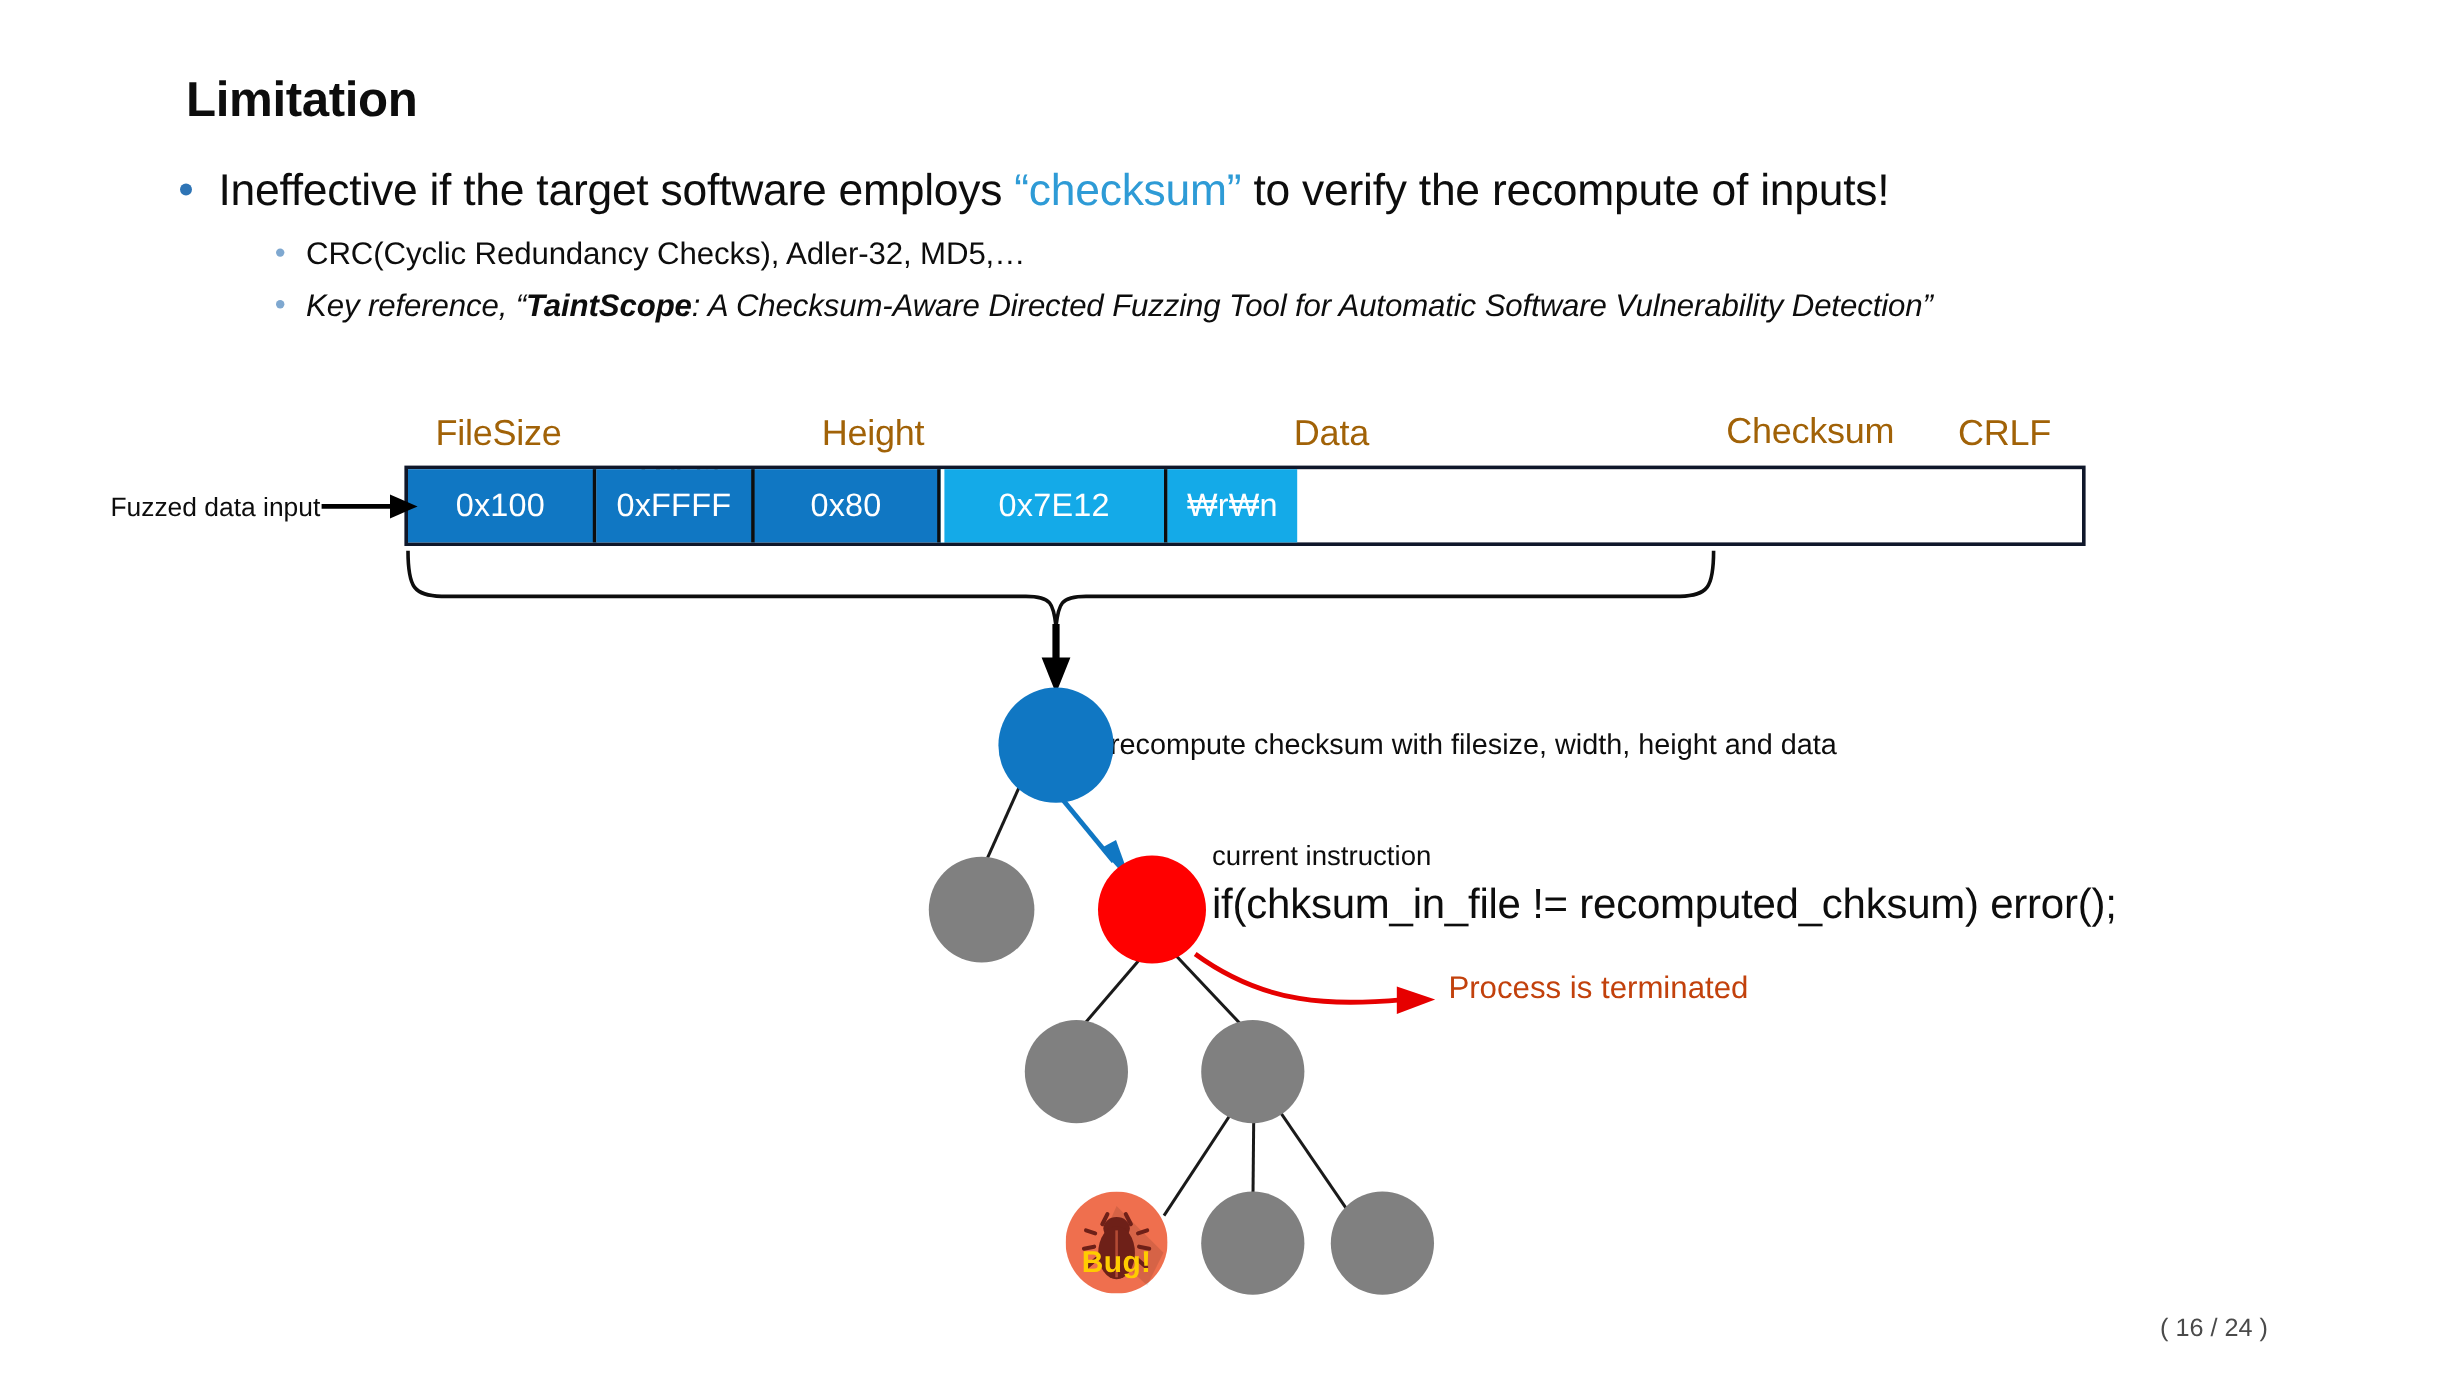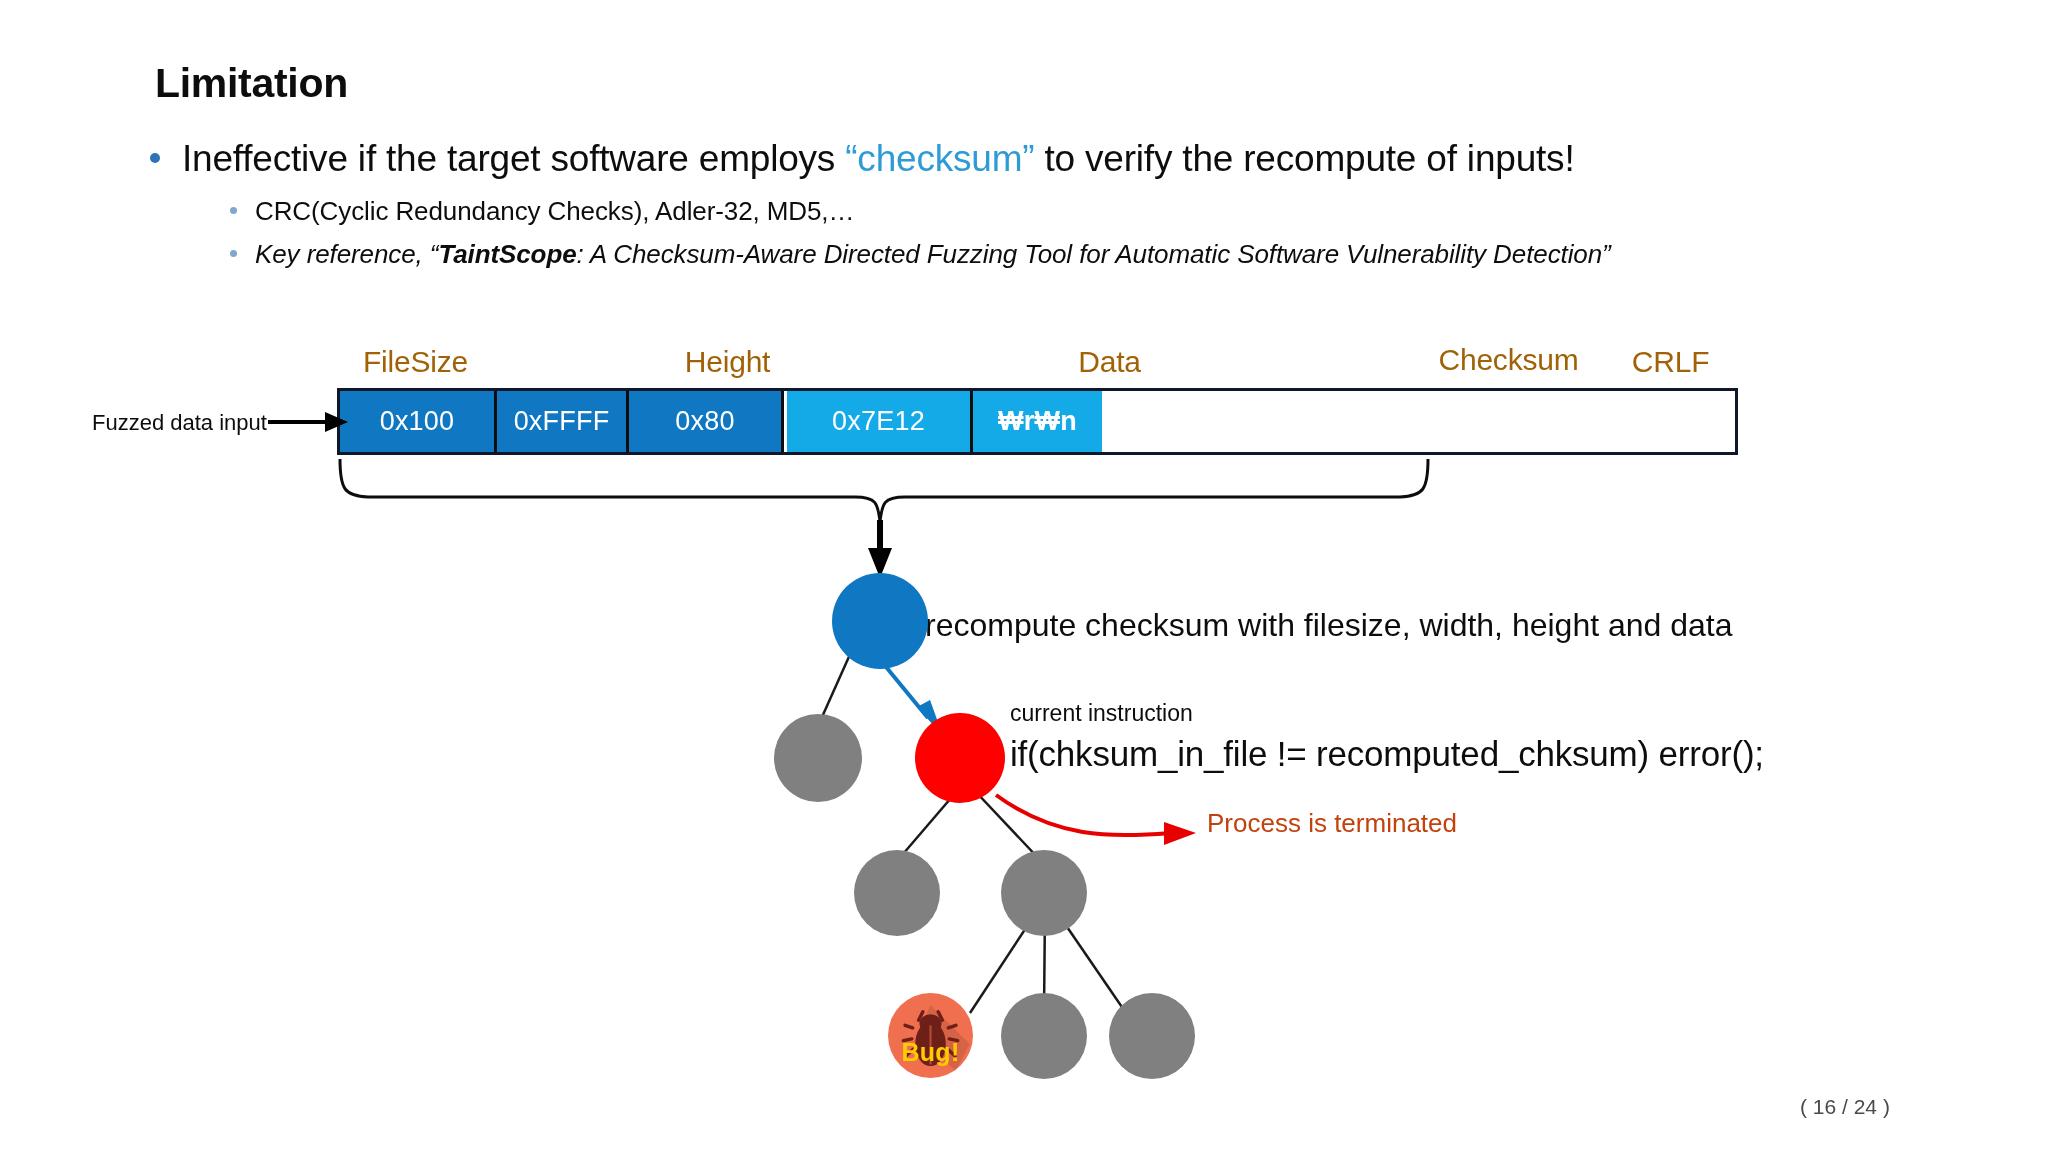--- a/index.html
+++ b/index.html
@@ -116,21 +116,21 @@
     font-size: 22px;
     color: #0d0d0d;
     white-space: nowrap;
   }
 
   
   #recompute-label {
     position: absolute;
     left: 925px;
     top: 607px;
-    font-size: 32px;
+    font-size: 24px;
     color: #0d0d0d;
     white-space: nowrap;
   }
   #current-instr-label {
     position: absolute;
     left: 1010px;
     top: 700px;
     font-size: 23px;
     color: #0d0d0d;
     white-space: nowrap;
@@ -216,21 +216,21 @@
   <div class="hdr" style="left:650px; top:345px; width:155px;">Height</div>
   <div class="hdr" style="left:805px; top:345px; width:609px;">Data</div>
   <div class="hdr" style="left:1414px; top:343px; width:189px;">Checksum</div>
   <div class="hdr" style="left:1603px; top:345px; width:135px;">CRLF</div>
 
   <div id="packet">
     <div class="seg dark" style="width:157px;">0x100</div>
     <div class="seg dark" style="width:132px;">0xFFFF</div>
     <div class="seg dark" style="width:155px;">0x80</div>
     <div class="seg light firstlight" style="width:189px;">0x7E12</div>
-    <div class="seg light" style="width:129px;font-weight:bold;">₩r₩n</div>
+    <div class="seg light" style="width:108px;">₩r₩n</div>
   </div>
 
   <div id="fuzz-label">Fuzzed data input</div>
 
   <div id="recompute-label">recompute checksum with filesize, width, height and data</div>
   <div id="current-instr-label">current instruction</div>
   <div id="code-line">if(chksum_in_file != recomputed_chksum) error();</div>
   <div id="terminated-label">Process is terminated</div>
 
   <svg class="overlay" viewBox="0 0 2048 1152">

